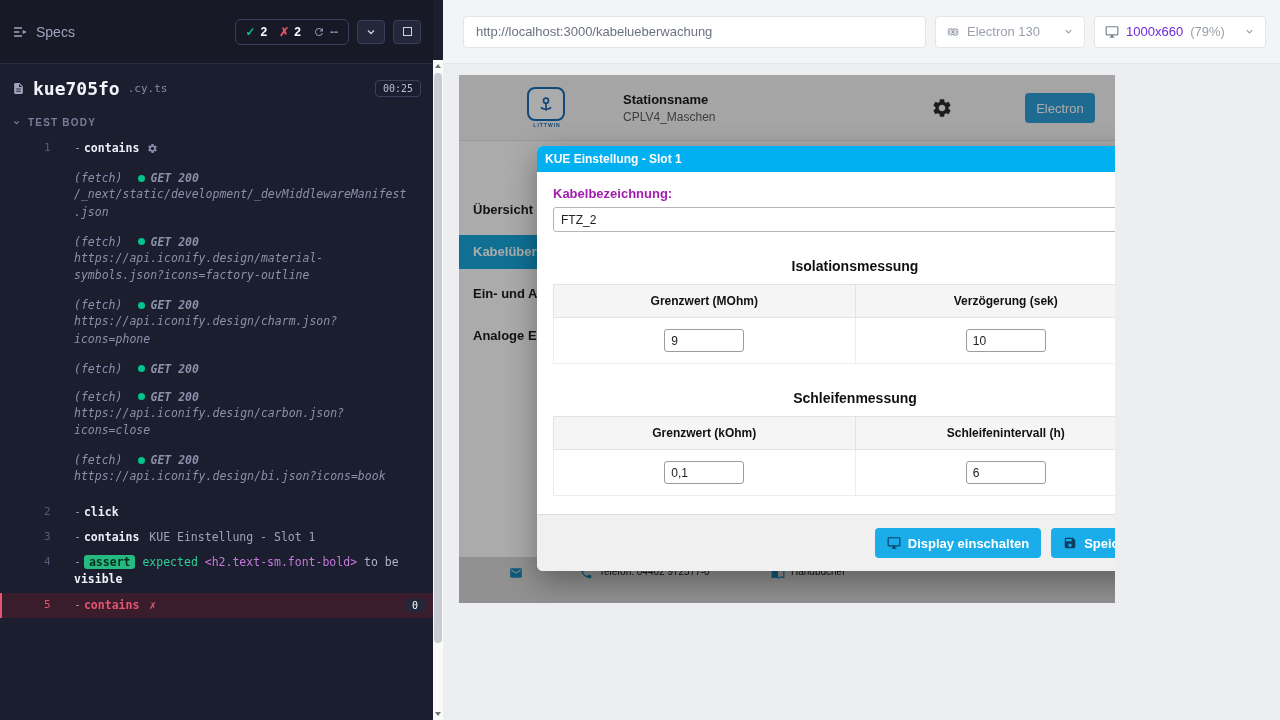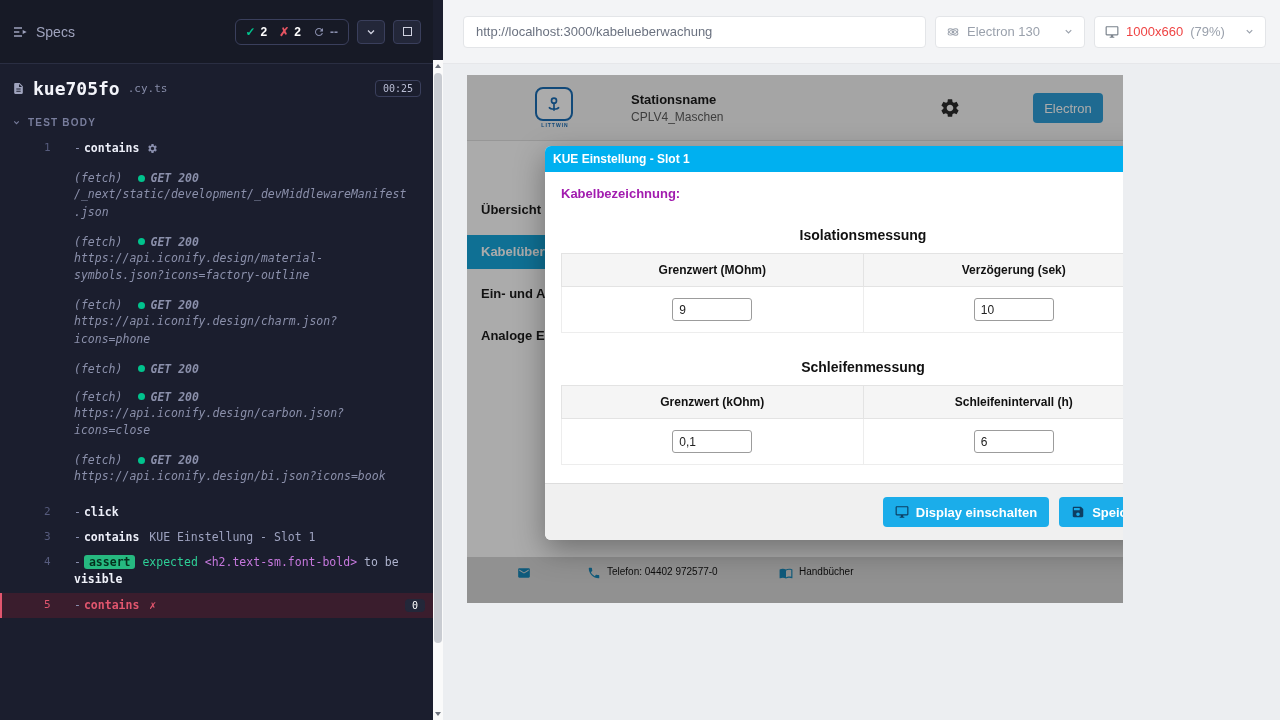--- a/index.html
+++ b/index.html
@@ -64,25 +64,25 @@
   .tri-down { width:0; height:0; border-left:3px solid transparent; border-right:3px solid transparent; border-top:4px solid #6d727c; }
   .sb-thumb { position:absolute; left:1px; top:13px; width:8px; height:570px; background:#c9ccd2; border-radius:4px; cursor:pointer; }
 
   
   .right { position:absolute; left:443px; top:0; right:0; bottom:0; }
   .browser-bar { height:64px; background:#f3f4f6; border-bottom:1px solid #e6e7ea; display:flex; align-items:center; padding:0 14px 0 20px; gap:9px; }
   .url-box { flex:1; height:32px; background:#fff; border:1px solid #e3e5e8; border-radius:4px; display:flex; align-items:center; padding:0 12px; color:#6b7280; font-size:13px; cursor:text; }
   .select-box { height:32px; background:#fff; border:1px solid #e3e5e8; border-radius:4px; display:flex; align-items:center; gap:7px; padding:4px 10px; font-size:13px; color:#9aa1ac; cursor:pointer; }
   .select-box.browser { width:150px; }
   .select-box.viewport { width:172px; }
-  .vp-size { color:#ef4444; }
+  .vp-size { color:#6d28d9; }
 
   
   .aut-wrap { position:absolute; top:64px; left:0; right:0; bottom:0; background:#eceef1; }
-  .app { position:absolute; left:24px; top:11px; width:656px; height:528px; background:#fff; overflow:hidden; }
+  .app { position:absolute; left:16px; top:11px; width:656px; height:528px; background:#fff; overflow:hidden; }
 
   .app-header { height:66px; background:#f7f7f7; border-bottom:1px solid #e2e2e2; display:flex; align-items:center; padding-left:68px; position:relative; }
   .logo { width:40px; text-align:center; }
   .logo-box { width:38px; height:34px; border:2px solid #1a6db5; border-radius:8px; background:#fff; display:flex; align-items:center; justify-content:center; }
   .logo-text { font-size:5px; font-weight:bold; color:#1a6db5; letter-spacing:1px; margin-top:1px; }
   .station { margin-left:56px; }
   .st-label { font-size:13px; font-weight:bold; color:#1a1a1a; }
   .st-value { font-size:12px; color:#5c5c5c; margin-top:3px; }
   .app-gear { position:absolute; right:162px; top:22px; color:#2c2c2c; cursor:pointer; }
   .btn-logout { position:absolute; right:20px; top:18px; width:70px; height:30px; background:#2f9fd8; color:#fff; border:none; border-radius:4px; font-size:13px; font-family:inherit; cursor:pointer; }
@@ -417,20 +417,21 @@
 
       <div class="backdrop"></div>
 
       <div class="modal">
         <div class="m-header">
           <span class="m-title">KUE Einstellung - Slot 1</span>
           <span class="m-close">✕</span>
         </div>
         <div class="m-body">
           <div class="m-label">Kabelbezeichnung:</div>
+          <input class="m-input" value="FTZ_2" style="">
 
           <div class="m-section">Isolationsmessung</div>
           <table class="m-table">
             <thead>
                 <tr>
               <th>Grenzwert (MOhm)</th>
               <th>Verzögerung (sek)</th>
             </tr>
               </thead>
             <tbody>

